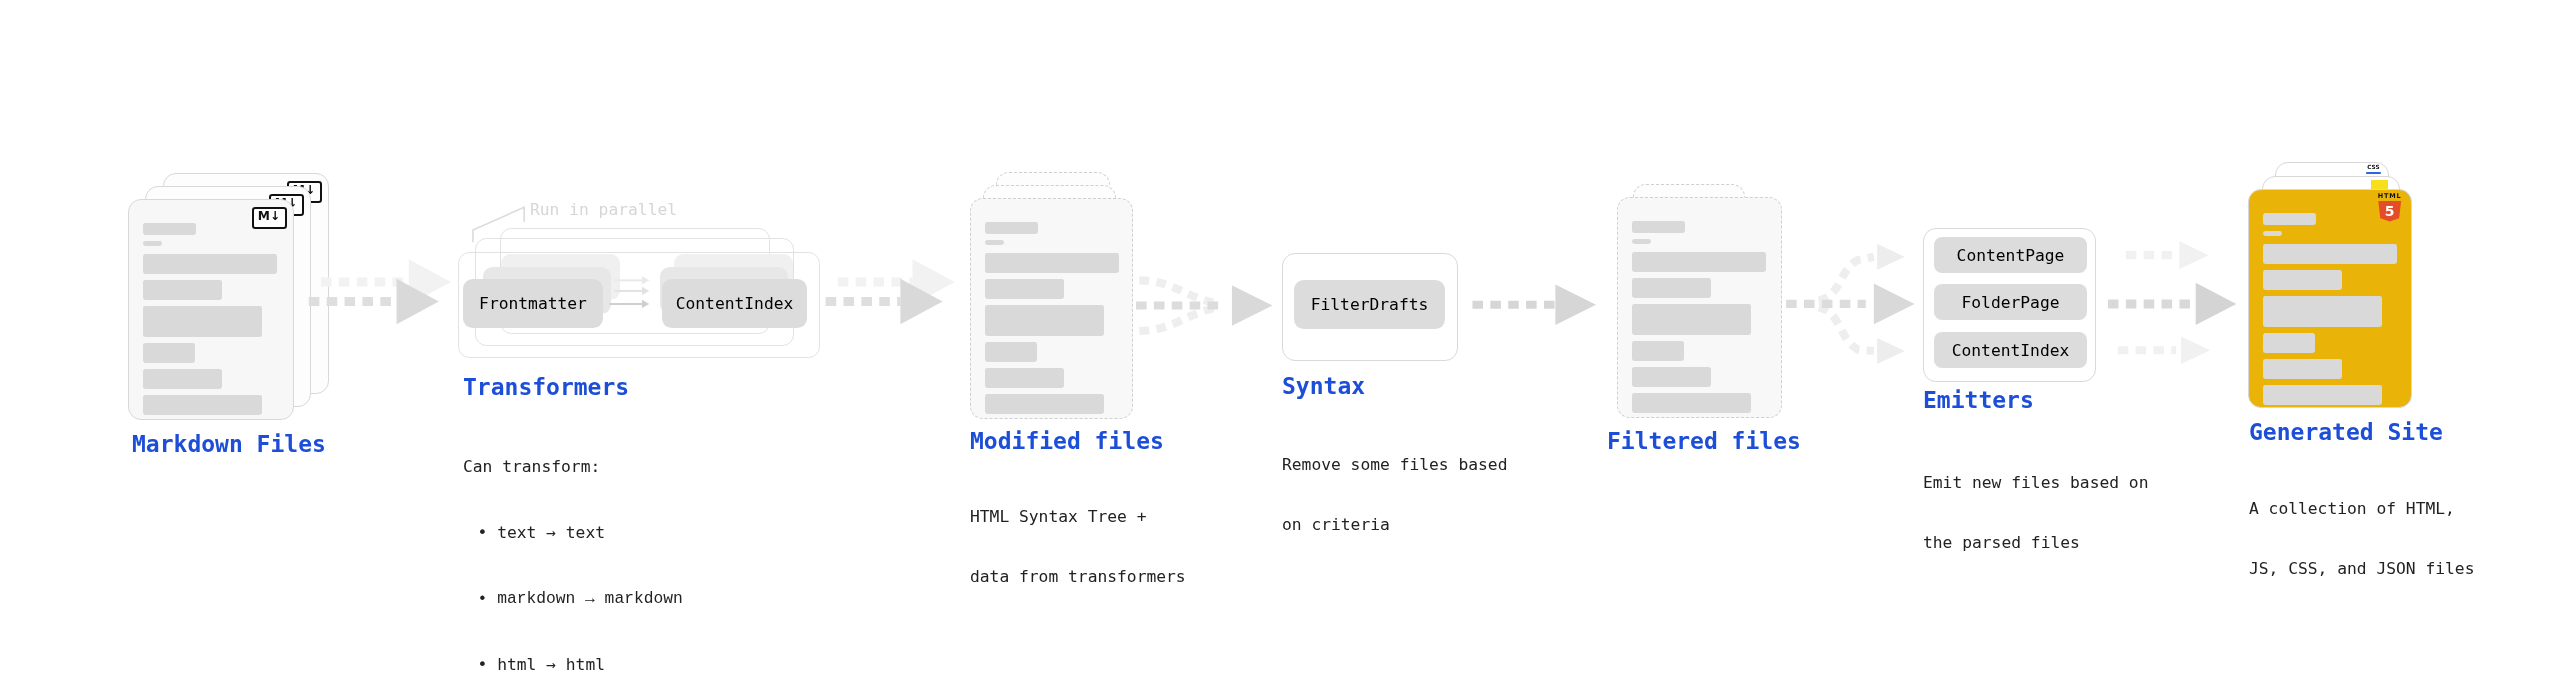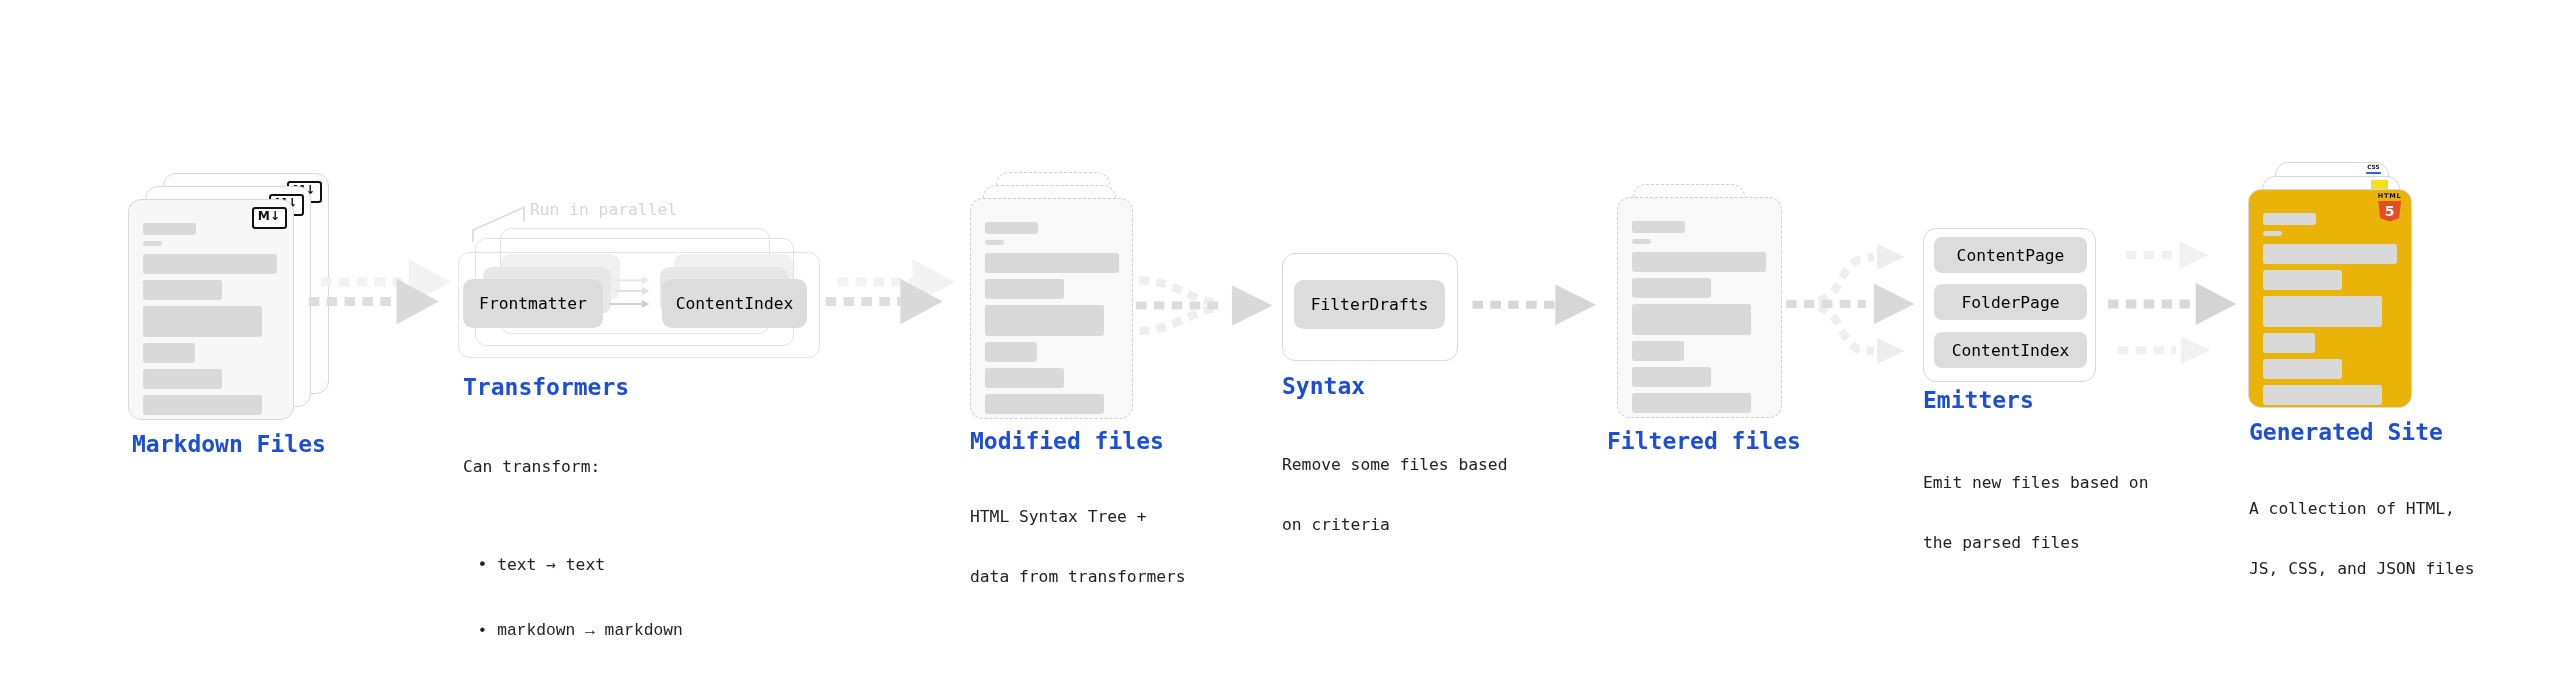--- a/index.html
+++ b/index.html
@@ -88,21 +88,21 @@
     <div class="chip g1" style="left:483px;top:267px;width:128px;height:47px;"></div>
     <div class="chip" style="left:463px;top:279px;width:140px;height:49px;">Frontmatter</div>
 
     <div class="chip g2" style="left:674px;top:254px;width:119px;height:46px;"></div>
     <div class="chip g1" style="left:660px;top:267px;width:128px;height:47px;"></div>
     <div class="chip" style="left:662px;top:279px;width:145px;height:49px;">ContentIndex</div>
 
     <div class="stage-title" style="left:463px;top:375px;">Transformers</div>
     <div class="desc wide" style="left:463px;top:412px;">
       <div>Can transform:</div>
-      <div style="padding-left:14.6px;margin-top:32px;">• text → text</div>
+      <div style="padding-left:14.6px;">• text → text</div>
       <div style="padding-left:14.6px;font-family:Liberation Mono, monospace;">• markdown → markdown</div>
       <div style="padding-left:14.6px;">• html → html</div>
     </div>
   </div>
 
   <div>
     <div class="file-card dashed back" style="left:996px;top:172px;width:114px;height:65px;"></div>
     <div class="file-card dashed back" style="left:983px;top:185px;width:133px;height:65px;"></div>
     <div class="file-card dashed" style="left:970px;top:198px;width:163px;height:221px;">
       <div class="bar b1"></div>

